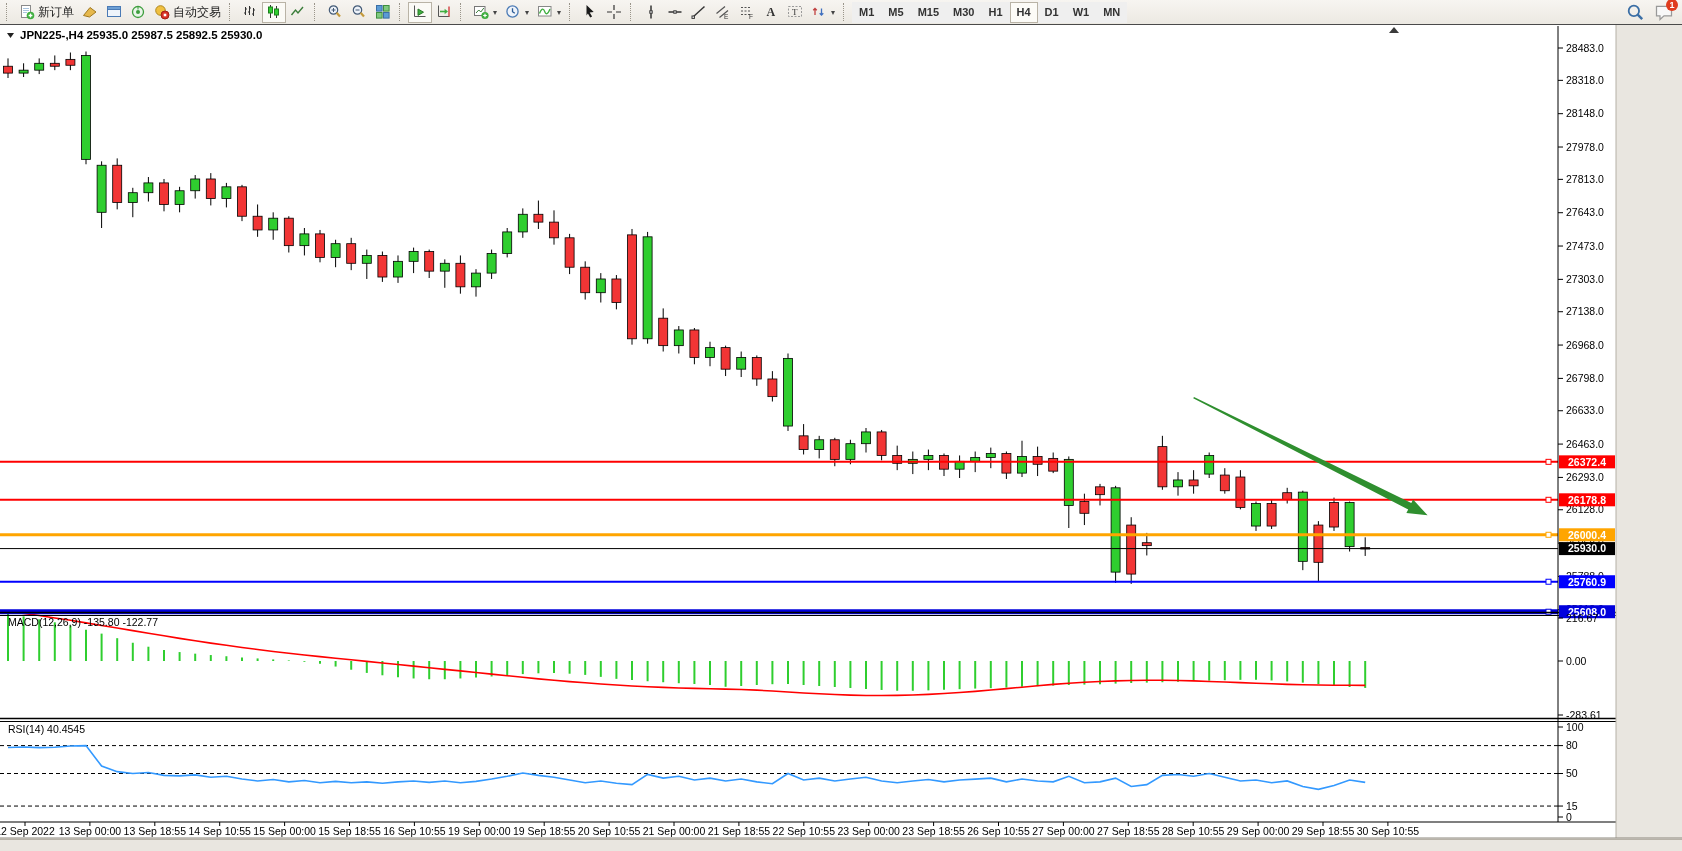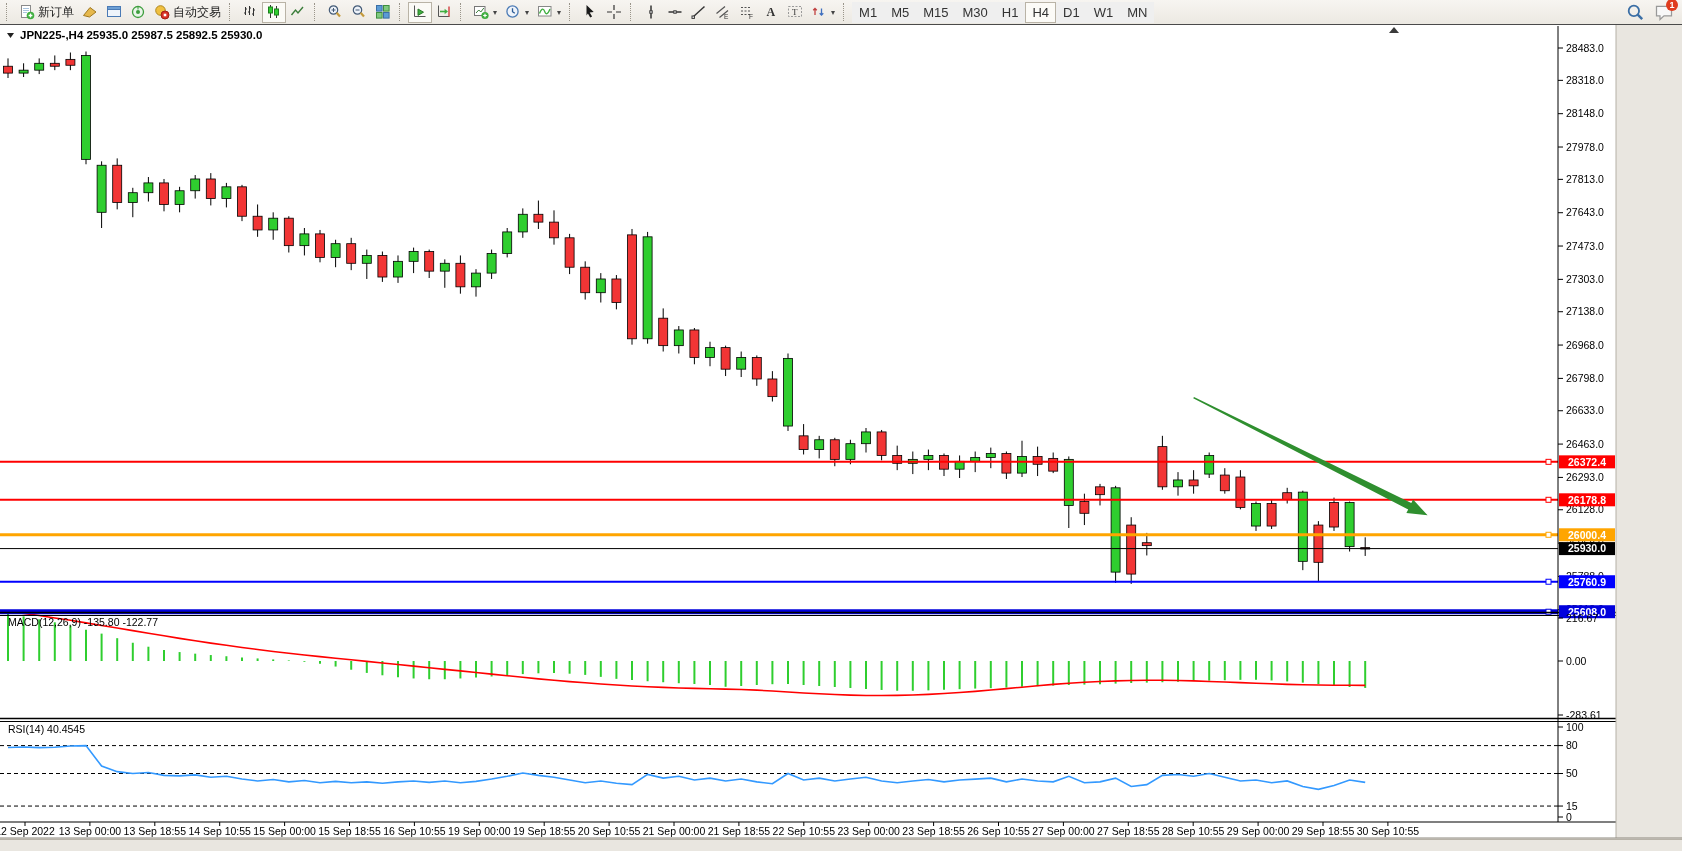--- a/index.html
+++ b/index.html
@@ -13,22 +13,22 @@
            display:flex;align-items:center;box-sizing:border-box;padding-left:2px;
            z-index:5;font-size:12px;color:#222;}
   .tbtn{display:flex;align-items:center;gap:3px;height:21px;border:1px solid transparent;
         background:transparent;padding:0 3px;font-size:12px;color:#222;cursor:default;
         font-family:"Liberation Sans",sans-serif;}
   .tbtn.active{background:#fbfaf6;border:1px solid #b9b3a6;}
   .tbtn .ic{width:16px;height:16px;display:inline-block;}
   .tbtn .ic svg{width:16px;height:16px;display:block;}
   .caret{font-size:8px;color:#444;margin-left:1px;}
   .sep{width:5px;height:18px;border-left:1px dotted #9a958a;margin:0 3px 0 4px;}
-  .tf{font-size:13px;color:#333;padding:0 6px;height:21px;display:flex;align-items:center;
-      border:1px solid transparent;}
+  .tf{font-size:11px;color:#333;padding:0 6px;height:21px;display:flex;align-items:center;
+      border:1px solid transparent;font-weight:bold;}
   .tf.active{background:#fcfbf7;border:1px solid #b9b3a6;}
   .tb-right{position:absolute;right:8px;top:2px;display:flex;align-items:center;gap:10px;}
   .chat-wrap{position:relative;width:20px;height:20px;}
   .badge{position:absolute;right:-4px;top:-3px;background:#e03c1e;color:#fff;
          border-radius:50%;width:12px;height:12px;font-size:9px;line-height:12px;
          text-align:center;font-weight:bold;}
   
   #chart-svg{position:absolute;left:0;top:0;}
   .statusbar{position:absolute;left:0;top:839px;width:1682px;height:12px;
              background:#e9e6e0;border-top:1px solid #b7b2a8;}

